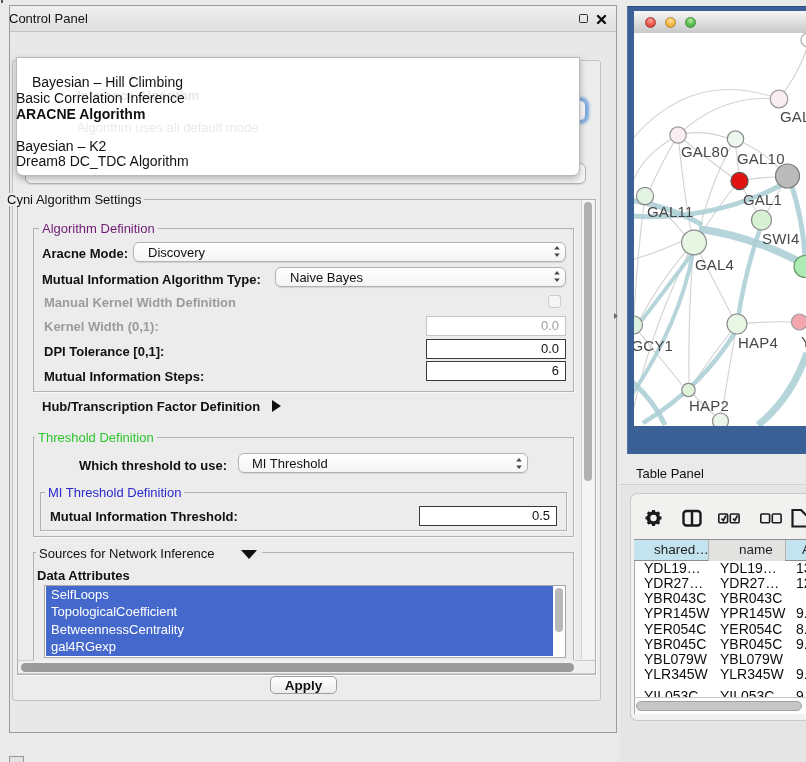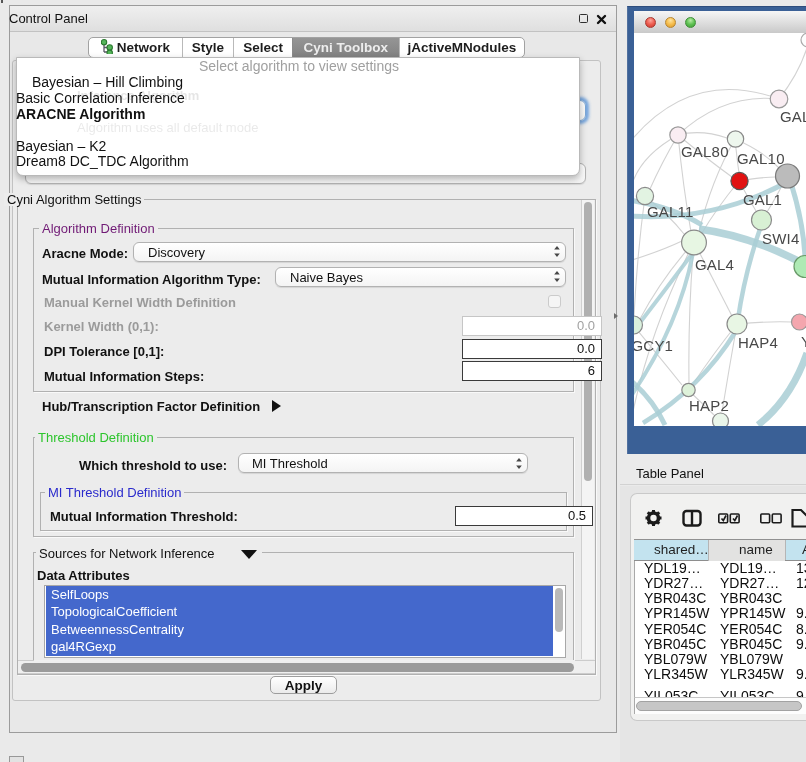--- a/index.html
+++ b/index.html
@@ -1,20 +1,20 @@
 <!DOCTYPE html>
 <html><head>
 <meta charset="utf-8">
 <style>
 html,body{margin:0;padding:0;}
 body{width:806px;height:762px;overflow:hidden;background:#eaeaea;font-family:"Liberation Sans",sans-serif;-webkit-font-smoothing:antialiased;}
 .abs{position:absolute;}
 #desk{position:relative;width:806px;height:762px;background:#eaeaea;overflow:hidden;}
 .combo{position:absolute;background:linear-gradient(#ffffff,#f4f4f4);border:1px solid #b2b2b2;border-radius:6px;box-shadow:0 1px 1px rgba(0,0,0,.1);box-sizing:border-box;}
-.fld{background:#fff;position:absolute;font-size:13px;text-align:right;padding-right:6px;box-sizing:border-box;margin-left:36px;}
+.fld{background:#fff;position:absolute;font-size:13px;text-align:right;padding-right:6px;box-sizing:border-box;}
 .lab{position:absolute;font-size:13px;color:#111;white-space:nowrap;line-height:13px;}
 .b{font-weight:bold;}
 .gbox{position:absolute;border:1px solid #b1b1b1;box-shadow:1px 1px 0 rgba(255,255,255,.7);box-sizing:border-box;}
 .glab{background:#ececec;padding:0 3px;}
 .seg{position:absolute;display:flex;background:#fff;border:1px solid #a2a2a2;border-radius:5px;overflow:hidden;font-size:13.5px;font-weight:bold;color:#1d1d1d;box-sizing:border-box;}
 .seg>div{display:flex;align-items:center;justify-content:center;border-left:1px solid #b9b9b9;white-space:nowrap;box-sizing:border-box;}
 .seg>div:first-child{border-left:none;}
 .seg>div.sel{background:linear-gradient(#959595,#828282);color:#ededed;border-left-color:#8a8a8a;}
 .carr{position:absolute;}
 </style>
@@ -23,32 +23,20 @@
 <div id="desk">
 
 <div class="abs" style="left:9px;top:5px;width:608px;height:728px;background:#e8e8e8;border:1px solid #9c9c9c;box-sizing:border-box;"></div>
 <div class="abs" style="left:10px;top:6px;width:606px;height:25px;background:linear-gradient(#efefef,#dfdfdf);border-bottom:1px solid #c2c2c2;"></div>
 <div class="lab" style="left:9px;top:12px;">Control Panel</div>
 <div class="abs" style="left:579px;top:14px;width:7px;height:7px;border:1.5px solid #2e2e2e;border-radius:1.5px;"></div>
 <svg class="abs" style="left:596px;top:14px;" width="11" height="11" viewBox="0 0 11 11">
       <path d="M2 2 L9 9 M9 2 L2 9" stroke="#111" stroke-width="2.4" stroke-linecap="round"></path>
     </svg>
 
-<div class="seg" style="left:88px;top:36.5px;width:437px;height:21.5px;">
-  <div style="width:93px;"><svg width="12" height="16" viewBox="0 0 12 16" style="margin-right:4px;margin-top:-2px;">
-          <path d="M3 6 V14 M3 9.5 H8.3 M3 14 H8.3" stroke="#5a5a66" stroke-width="1.3" fill="none"></path>
-          <circle cx="3" cy="4.2" r="2.7" fill="#55b65a" stroke="#2c7a30" stroke-width="1.1"></circle>
-          <circle cx="8.7" cy="9.5" r="2.7" fill="#55b65a" stroke="#2c7a30" stroke-width="1.1"></circle>
-          <circle cx="8.7" cy="14.8" r="2.7" fill="#55b65a" stroke="#2c7a30" stroke-width="1.1"></circle>
-        </svg>Network</div>
-  <div style="width:52px;">Style</div>
-  <div style="width:59px;">Select</div>
-  <div class="sel" style="width:107px;">Cyni Toolbox</div>
-  <div style="width:126px;">jActiveMNodules</div>
-</div>
 
 <div class="abs" style="left:12px;top:60px;width:589px;height:641px;background:#ececec;border:1px solid #c2c2c2;border-radius:3px;box-sizing:border-box;"></div>
 
 <div class="combo" style="left:25px;top:100px;width:561px;height:21px;box-shadow:0 0 3px 2.5px rgba(100,155,220,.85);border-color:#7ba7d7;"></div>
 <div class="combo" style="left:25px;top:163px;width:561px;height:21px;"></div>
 <div id="settings">
 
 <div class="gbox" style="left:17px;top:199px;width:579px;height:476px;"></div>
 <div class="lab glab" style="left:4px;top:193px;">Cyni Algorithm Settings</div>
 
@@ -110,21 +98,20 @@
 <div class="abs" style="left:44px;top:585px;width:522px;height:73px;background:#fff;border:1px solid #a8a8a8;box-sizing:border-box;overflow:hidden;">
   <div style="position:absolute;left:1px;top:0;width:507px;height:70px;background:#4468cc;"></div>
   <div style="position:absolute;left:6px;top:0;width:500px;font-size:13px;color:#fff;line-height:17.3px;">SelfLoops<br>TopologicalCoefficient<br>BetweennessCentrality<br>gal4RGexp</div>
   <div style="position:absolute;right:2.5px;top:2px;width:8px;height:44px;background:#b9b9b9;border-radius:4px;"></div>
 </div>
 </div>
 
 <div class="abs" style="left:270px;top:676px;width:67px;height:18px;background:linear-gradient(#ffffff,#ebebeb);border:1px solid #9d9d9d;border-radius:5px;font-size:13.5px;font-weight:bold;color:#111;display:flex;align-items:center;justify-content:center;box-sizing:border-box;">Apply</div>
 
 <div id="popup" class="abs" style="left:16px;top:57px;width:564px;height:119px;background:#fff;border:1px solid #b9b9b9;border-radius:0 0 7px 7px;box-shadow:0 3px 7px rgba(0,0,0,.28);box-sizing:border-box;font-size:14px;">
-  <div class="lab" style="left:0;top:1px;width:564px;text-align:center;color:#a0a0a0;position:absolute;font-size:14px;line-height:14px;">Select algorithm to view settings</div>
   <div class="lab" style="left:60px;top:31px;position:absolute;font-size:13px;color:rgba(40,40,40,0.12);font-weight:bold;">Inference Algorithm</div>
   <div class="lab" style="left:60px;top:63px;position:absolute;font-size:13px;color:rgba(40,40,40,0.10);">Algorithm uses all default mode</div>
   <div class="lab" style="left:-1px;line-height:14px;top:17px;position:absolute;font-size:14px;margin-left:16px;">Bayesian – Hill Climbing</div>
   <div class="lab" style="left:-1px;line-height:14px;top:33px;position:absolute;font-size:14px;">Basic Correlation Inference</div>
   <div class="lab b" style="left:-1px;line-height:14px;top:49px;position:absolute;font-size:14px;">ARACNE Algorithm</div>
   <div class="lab" style="left:-1px;line-height:14px;top:80.5px;position:absolute;font-size:14px;">Bayesian – K2</div>
   <div class="lab" style="left:-1px;line-height:14px;top:96px;position:absolute;font-size:14px;">Dream8 DC_TDC Algorithm</div>
 </div>
 <div id="netwin" class="abs" style="left:627px;top:6px;width:179px;height:448px;background:#3a6096;border-top:1.5px solid #2e4d7d;border-left:1px solid #51719f;box-sizing:border-box;">
   <div style="position:absolute;left:6px;top:3.5px;width:173px;height:22px;background:linear-gradient(#f6f6f6,#c9c9c9);border-bottom:1px solid #8a8a8a;"></div>

